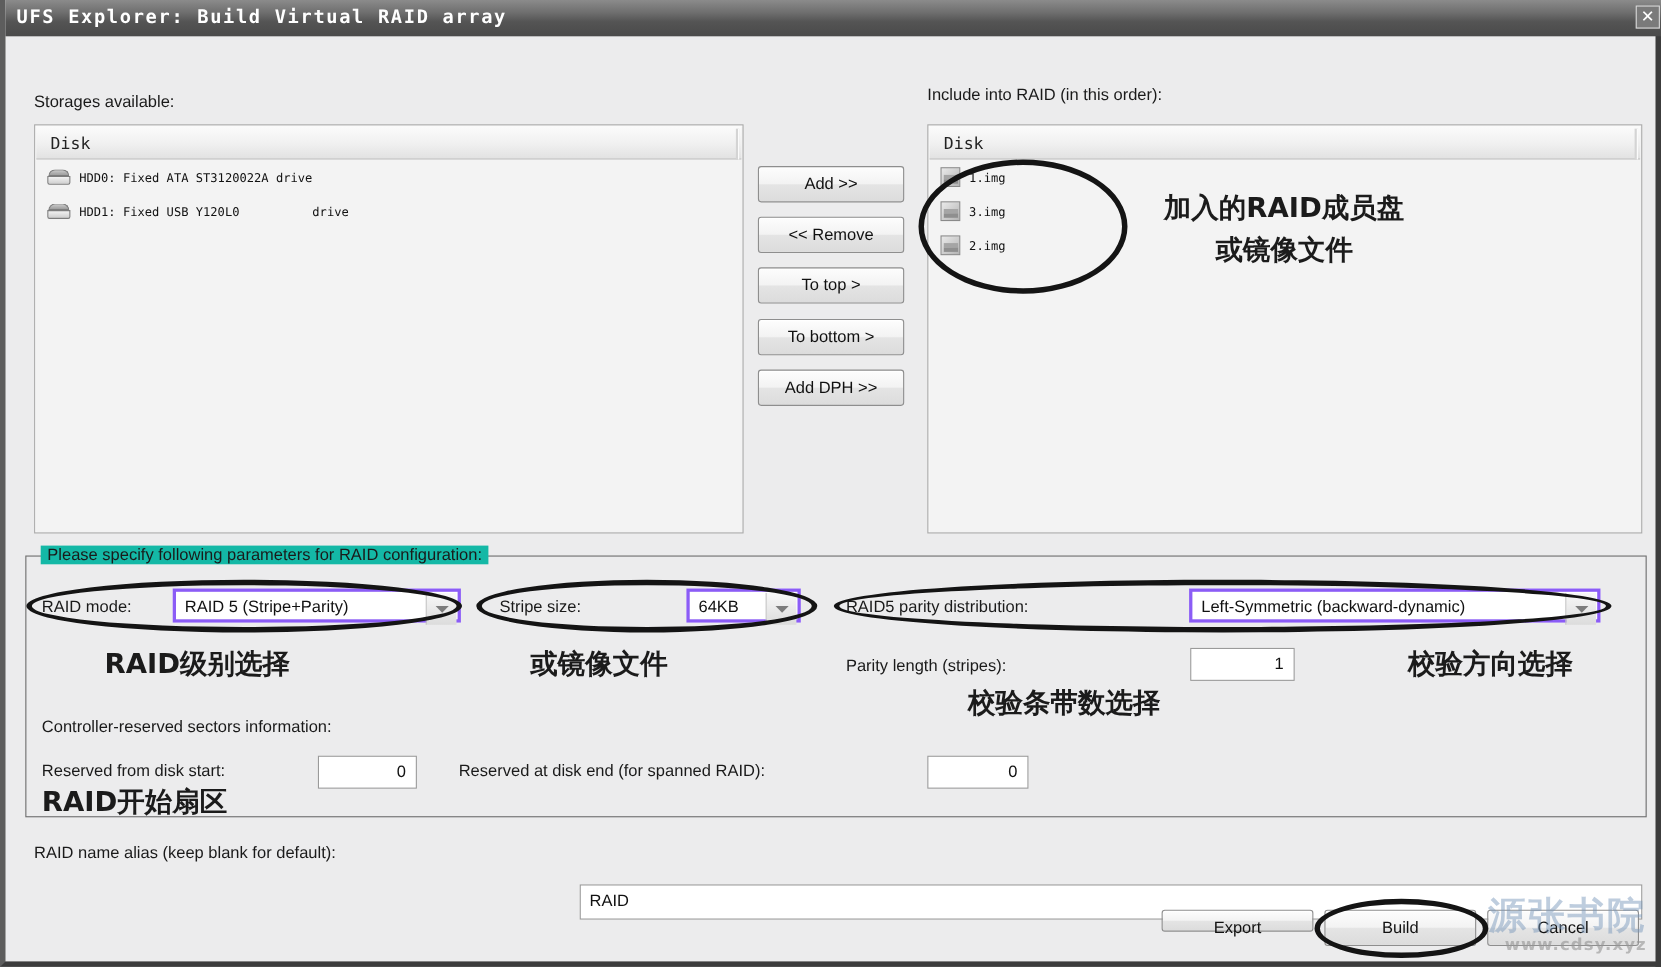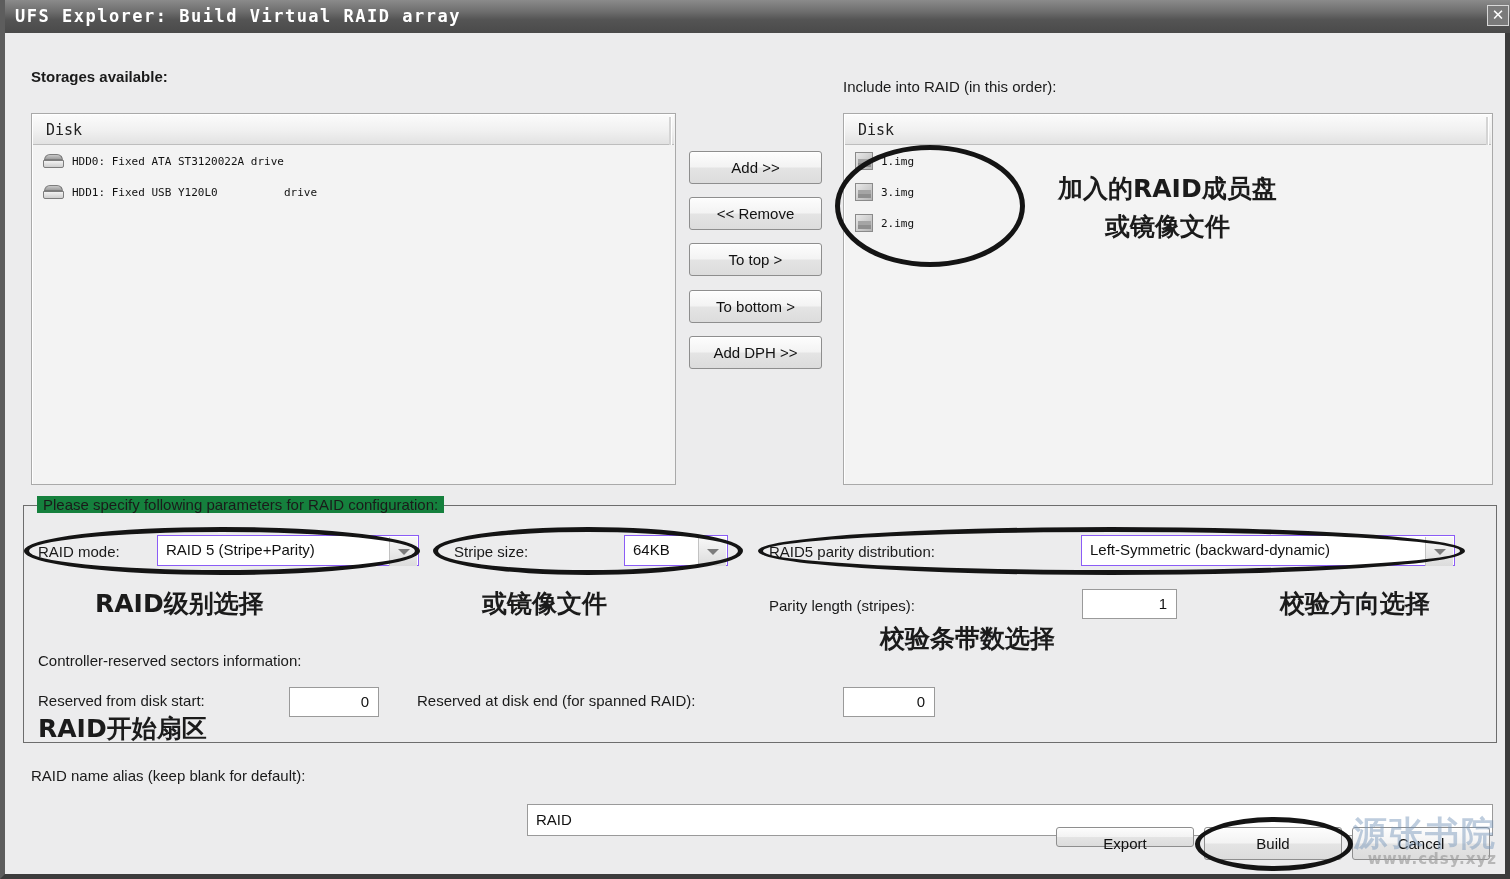--- a/index.html
+++ b/index.html
@@ -191,31 +191,31 @@
     position: absolute;
     left: 18px; top: 505px;
     width: 1474px; height: 238px;
     border: 1px solid #6d6d6d;
     box-sizing: border-box;
     background: transparent;
   }
   .groupbox-title {
     position: absolute;
     left: 32px; top: 496px;
-    background: #15803d;
+    background: #14b8a6;
     padding: 0 6px;
     font-size: 15px;
     color: #1a1a1a;
     white-space: nowrap;
   }
   
   .combo {
     position: absolute;
     background: #ffffff;
-    border: 1px solid #8b5cf6;
+    border: 3px solid #8b5cf6;
     box-sizing: border-box;
     height: 31px;
   }
   .combo-text {
     position: absolute;
     left: 8px; top: 5px;
     font-size: 15px;
     color: #111;
     white-space: nowrap;
   }
@@ -296,21 +296,21 @@
 </head>
 <body>
 
 <div class="window">
 
   <div class="titlebar">
     <div class="titlebar-text">UFS Explorer: Build Virtual RAID array</div>
     <div class="close-btn">✕</div>
   </div>
 
-  <div class="lbl" style="left:26px; top:68px;font-weight:bold;">Storages available:</div>
+  <div class="lbl" style="left:26px; top:84px;">Storages available:</div>
 
   <div class="listpanel" style="left:26px; top:113px; width:645px; height:372px;">
     <div class="list-header">
       <div class="list-header-label">Disk</div>
       <div class="col-sep" style="right:2px;"></div>
     </div>
     <div class="list-body">
       <div class="list-row">
         <span class="ico-drive"></span>
         <span class="row-text">HDD0: Fixed ATA ST3120022A drive</span>

